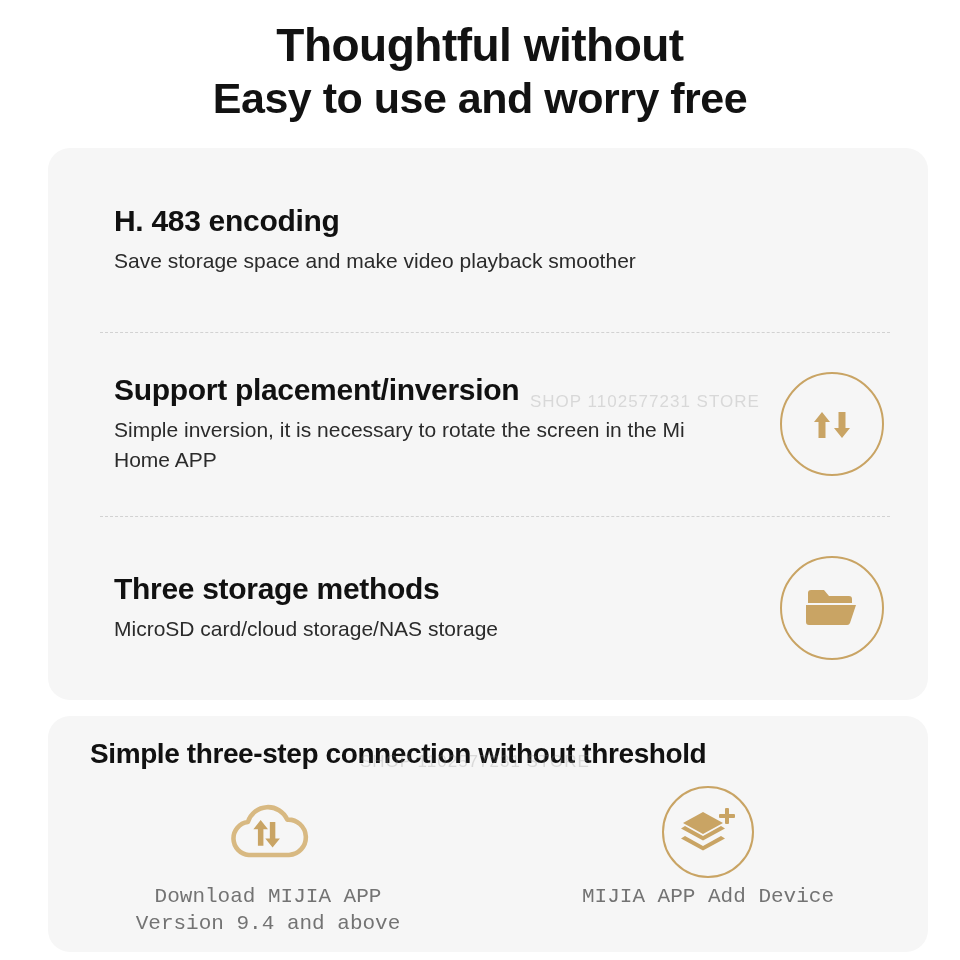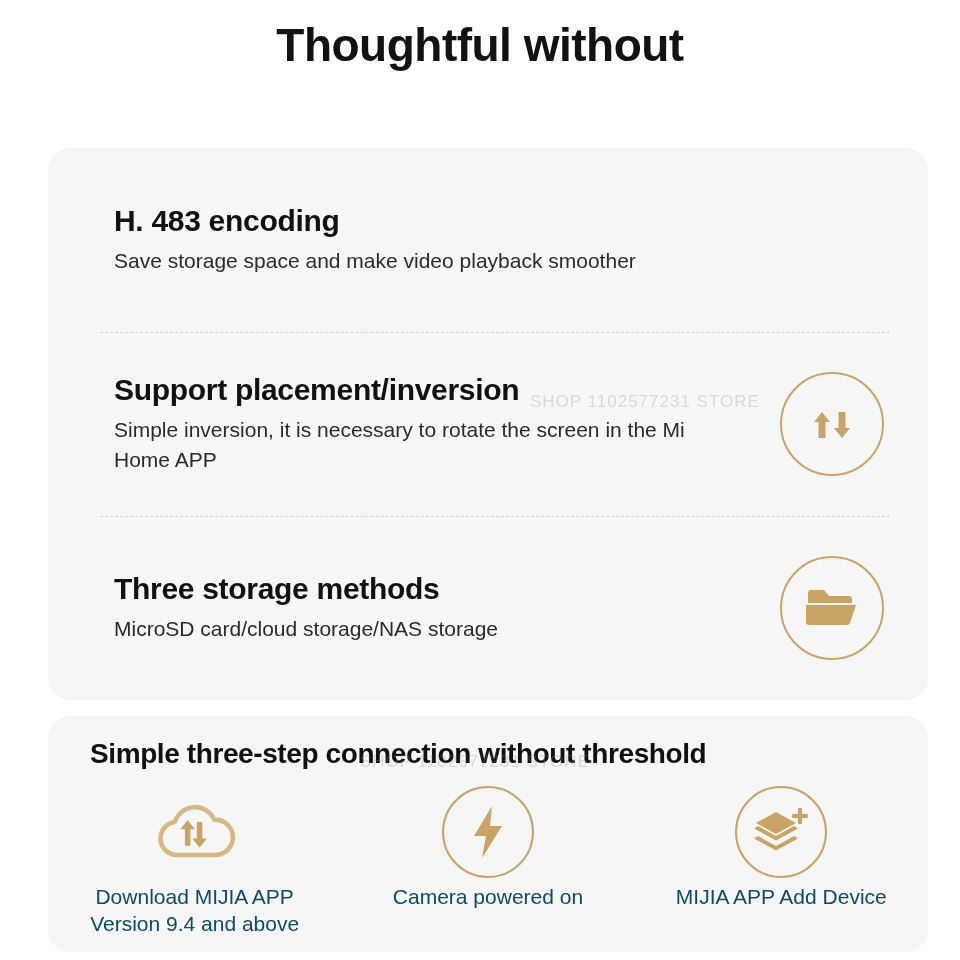--- a/index.html
+++ b/index.html
@@ -130,21 +130,22 @@
     width: 92px;
     height: 92px;
     border-color: #c9a464;
   }
   .step.no-ring .circle { border-color: transparent; }
   .step-label {
     margin-top: 6px;
     font-size: 21px;
     line-height: 1.28;
     text-align: center;
-    color: #0c4a6e;
+    color: #737373;
+    font-family: Liberation Mono, monospace;
   }
 
   
   .watermark {
     position: absolute;
     color: rgba(140,140,140,0.28);
     font-size: 17px;
     letter-spacing: 1px;
     pointer-events: none;
     user-select: none;
@@ -155,20 +156,21 @@
 
   svg { display: block; }
 </style>
 </head>
 <body>
 
 <div class="page">
 
   <div class="headline">
     <div class="line1">Thoughtful without</div>
+    <div class="line2">Easy to use and worry free</div>
   </div>
 
   <div class="card">
 
     <div class="feature">
       <div class="feat-text">
         <div class="feat-title">H. 483 encoding</div>
         <div class="feat-desc">Save storage space and make video playback smoother</div>
       </div>
     </div>
@@ -215,28 +217,20 @@
             <path d="M27 62 a18 18 0 0 1 -1 -35.8 A23 23 0 0 1 69 23.5 a16 16 0 0 1 2 38.5 Z" fill="none" stroke="#d8b982" stroke-width="5" stroke-linejoin="round"></path>
             <g fill="#c9a464">
               <path d="M42 54 L42 36 L37 36 L45 26 L53 36 L48 36 L48 54 Z" transform="translate(-5,-2)"></path>
               <path d="M54 28 L54 46 L59 46 L51 56 L43 46 L48 46 L48 28 Z" transform="translate(2,-2)"></path>
             </g>
           </svg>
         </div>
         <div class="step-label">Download MIJIA APP<br>Version 9.4 and above</div>
       </div>
 
-      <div class="step">
-        <div class="circle">
-          <svg width="44" height="56" viewBox="0 0 44 56" aria-hidden="true">
-            <path d="M26 2 L8 32 H20 L16 54 L36 22 H24 Z" fill="#c9a464"></path>
-          </svg>
-        </div>
-        <div class="step-label">Camera powered on</div>
-      </div>
 
       <div class="step">
         <div class="circle">
           <svg width="62" height="56" viewBox="0 0 62 56" aria-hidden="true">
             <g fill="#c9a464">
               <path d="M26 8 L46 19 L26 30 L6 19 Z"></path>
               <path d="M26 32 L44 22 L48 24.5 L26 36.5 L4 24.5 L8 22 Z"></path>
               <path d="M26 42 L44 32 L48 34.5 L26 46.5 L4 34.5 L8 32 Z"></path>
             </g>
             <g fill="#c9a464">

